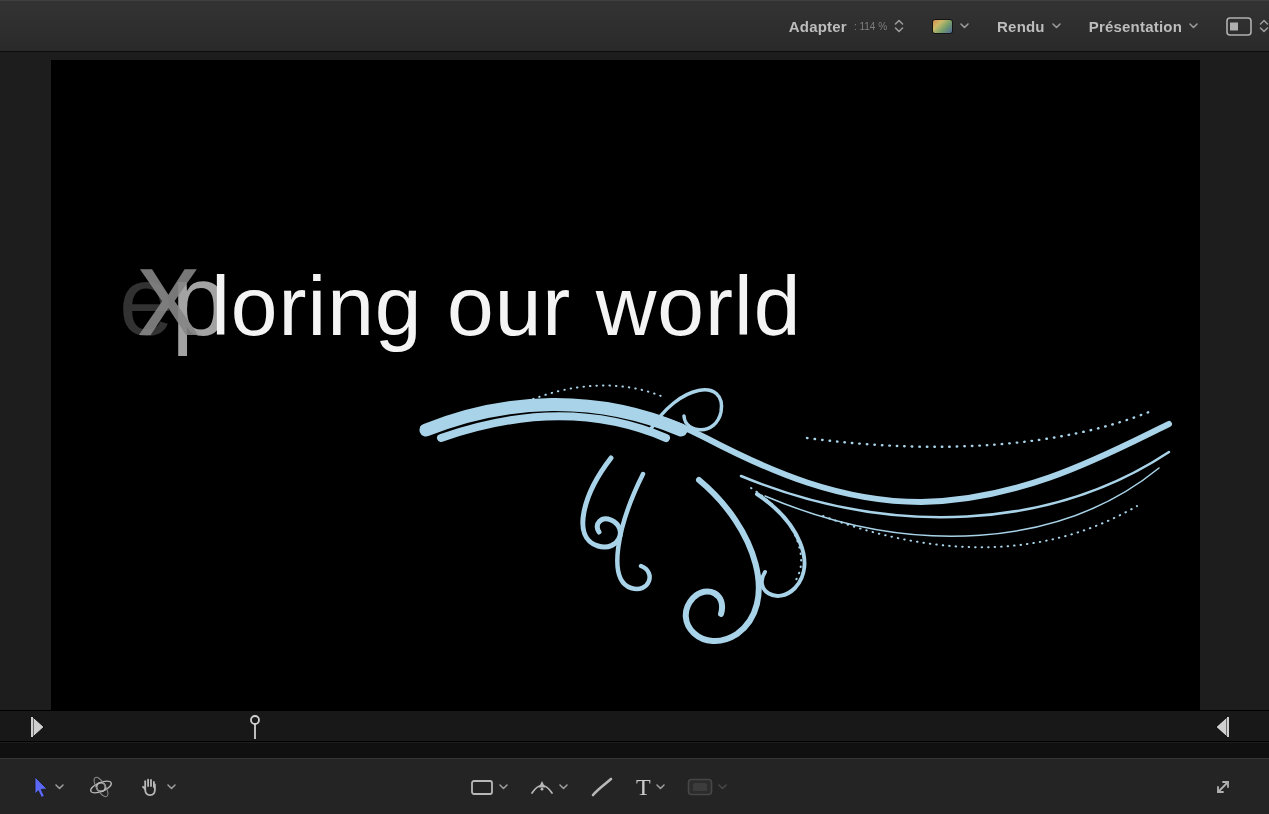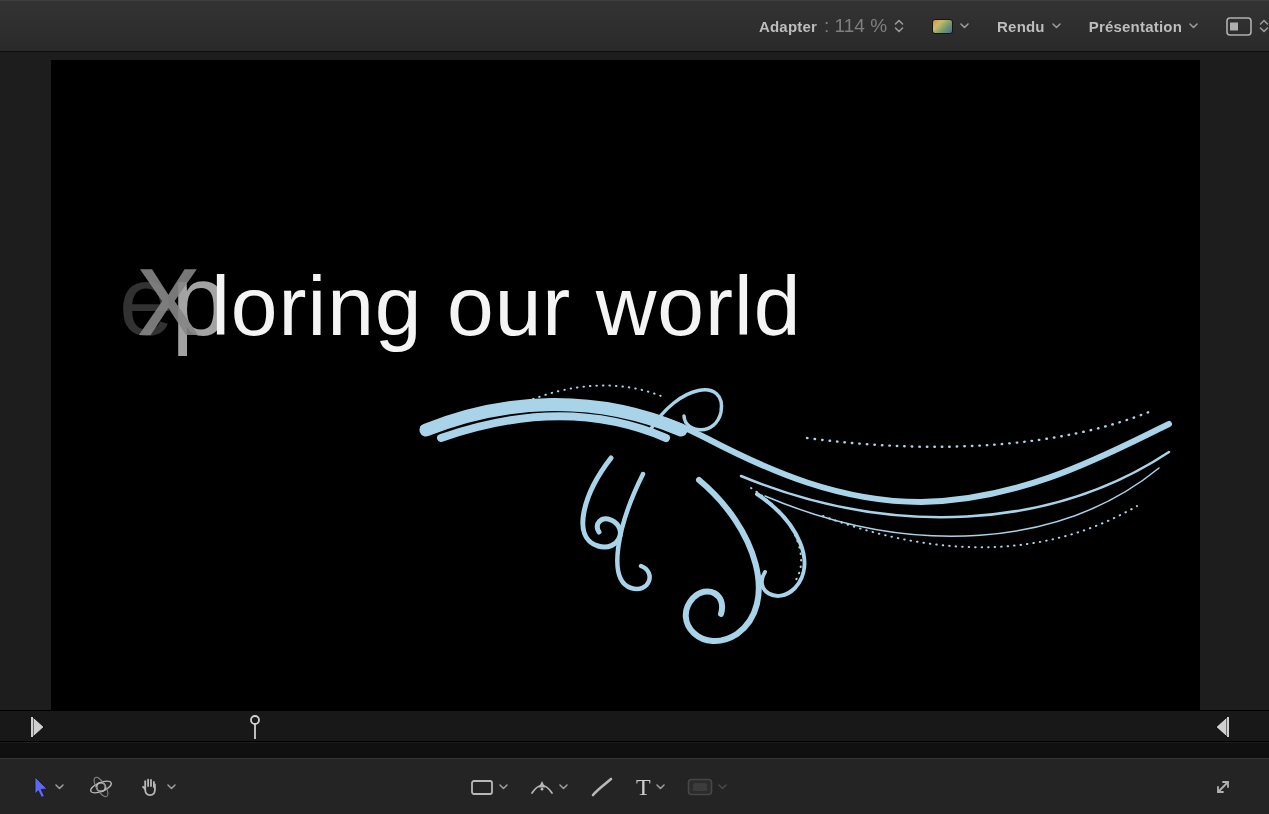--- a/index.html
+++ b/index.html
@@ -10,21 +10,21 @@
   
   .top-toolbar {
     position:absolute; top:0; left:0; width:100%; height:52px;
     background:linear-gradient(#333333,#2a2a2a);
     border-top:1px solid #3f3f3f; border-bottom:1px solid #0c0c0c;
     display:flex; align-items:center; justify-content:flex-end;
     gap:28px; padding-right:0;
   }
   .tt-item { display:flex; align-items:center; gap:7px; cursor:default; }
   .tt-label { font-size:15px; font-weight:700; color:#bdbdbd; letter-spacing:.2px; }
-  .tt-value { font-size:19px; font-weight:400; color:#7f7f7f; }
+  .tt-value { font-size:10px; font-weight:400; color:#7f7f7f; }
   .swatch {
     width:21px; height:15px; border-radius:3px; border:1px solid #141414;
     background:linear-gradient(135deg,#d98a4a 0%,#cdbb6a 30%,#7aa06a 60%,#4a6a9a 100%);
   }
   .layout-glyph { display:block; }
 
   
   .workspace { position:absolute; top:53px; left:0; width:1269px; height:657px; background:#1d1d1d; }
   .canvas {
     position:absolute; left:51px; top:7px; width:1149px; height:651px; background:#000;

